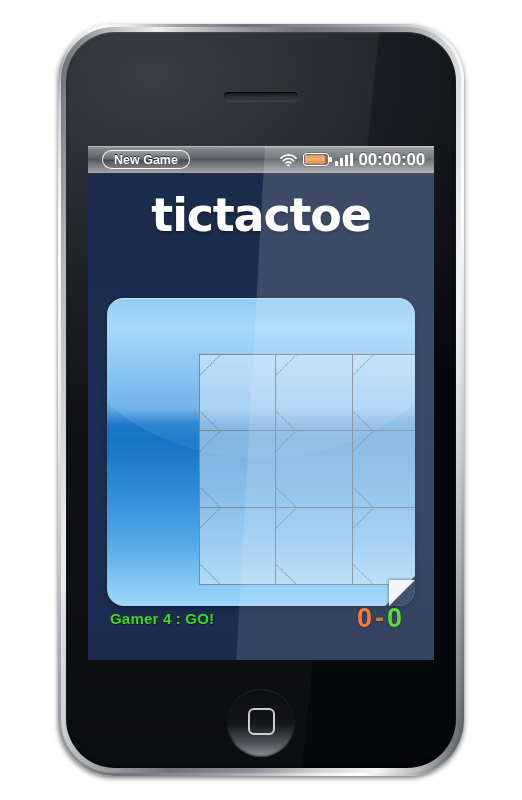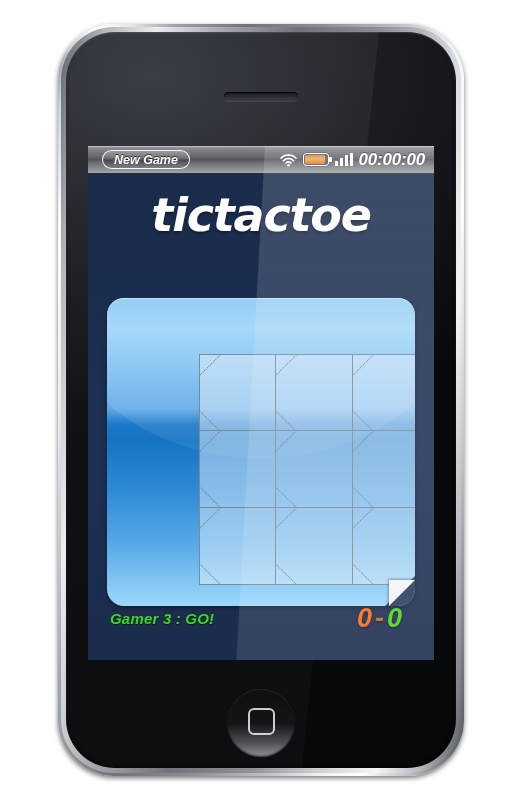--- a/index.html
+++ b/index.html
@@ -14,21 +14,20 @@
     overflow: hidden;
     font-family: "Liberation Sans", sans-serif;
   }
 
   
   #device-stage {
     position: relative;
     width: 424px;
     height: 800px;
     background: #ffffff;
-    font-style: italic;
   }
 
   
   .phone-chrome {
     position: absolute;
     left: 58px;
     top: 24px;
     width: 406px;
     height: 752px;
     border-radius: 56px;
@@ -518,21 +517,21 @@
           </div>
         </div>
 
         <div class="page-curl">
           <span class="fold"></span>
           <span class="paper"></span>
         </div>
       </div>
 
       <div class="footer-row">
-        <div class="turn-text">Gamer 3 : GO!</div>
+        <div class="turn-text">Gamer 4 : GO!</div>
 
         <div class="score-box">
           <span class="score-p1">0</span>
           <span class="score-sep">-</span>
           <span class="score-p2">0</span>
         </div>
       </div>
     </div>
 
     <div class="screen-reflection">

